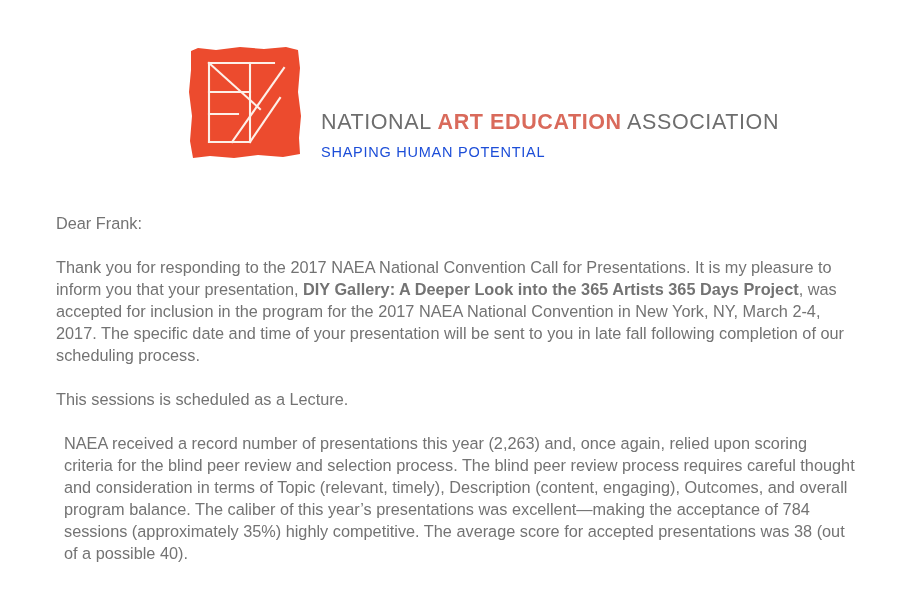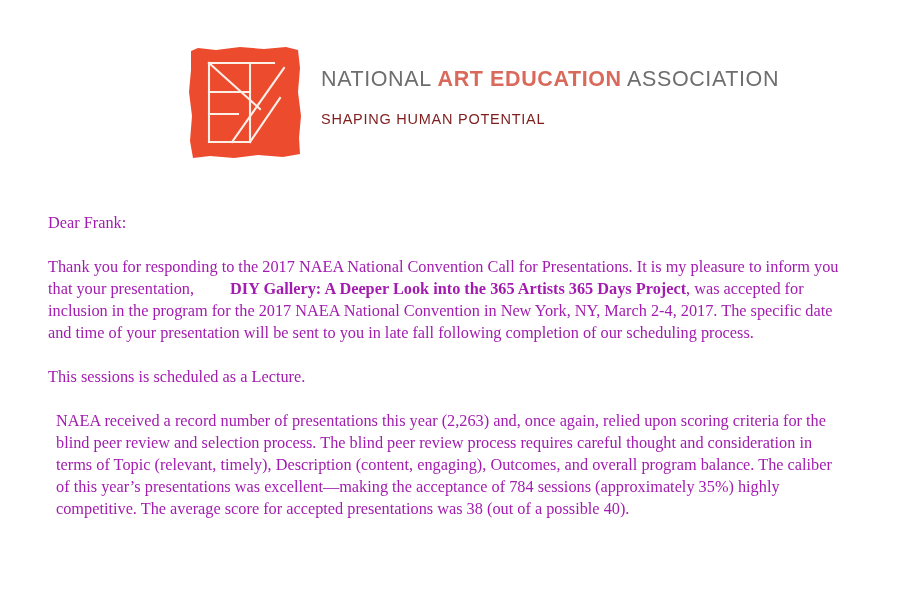--- a/index.html
+++ b/index.html
@@ -16,21 +16,21 @@
     overflow: hidden;
     position: relative;
   }
 
   
   .letterhead {
     position: absolute;
     left: 188px;
     top: 46px;
     display: flex;
-    align-items: flex-start;
+    align-items: flex-end;
   }
 
   .logo-mark {
     position: relative;
     width: 114px;
     height: 113px;
     flex: 0 0 auto;
   }
   .logo-mark svg {
     display: block;
@@ -50,53 +50,51 @@
   }
   .wm-gray {
     color: #6e6e6e;
     font-weight: 400;
   }
   .wm-red {
     color: #d96a5b;
     font-weight: 700;
   }
   .wordmark-line2 {
-    margin-top: 21px;
+    margin-top: 11px;
     font-size: 14.5px;
     letter-spacing: 0.75px;
-    color: #7f1d1d;
+    color: #1d4ed8;
     font-weight: 400;
     white-space: nowrap;
     line-height: 1;
   }
 
   
   .letter-body {
     position: absolute;
-    left: 48px;
+    left: 56px;
     top: 212px;
     width: 800px;
     font-size: 16.3px;
     line-height: 22px;
-    color: #a21caf;
-    font-family: Liberation Serif, serif;
+    color: #737373;
   }
   .letter-body p {
     margin: 0 0 22px 0;
   }
   .letter-body p:last-child {
     margin-bottom: 0;
     margin-left: 8px;
   }
   .salutation {
     margin-bottom: 22px;
   }
   b, strong {
     font-weight: 700;
-    margin-left: 32px;
   }
 </style>
 </head>
 <body>
 
 <div class="letterhead">
 
   <div class="logo-mark">
     <svg viewBox="0 0 114 113" xmlns="http://www.w3.org/2000/svg" aria-hidden="true">
 

